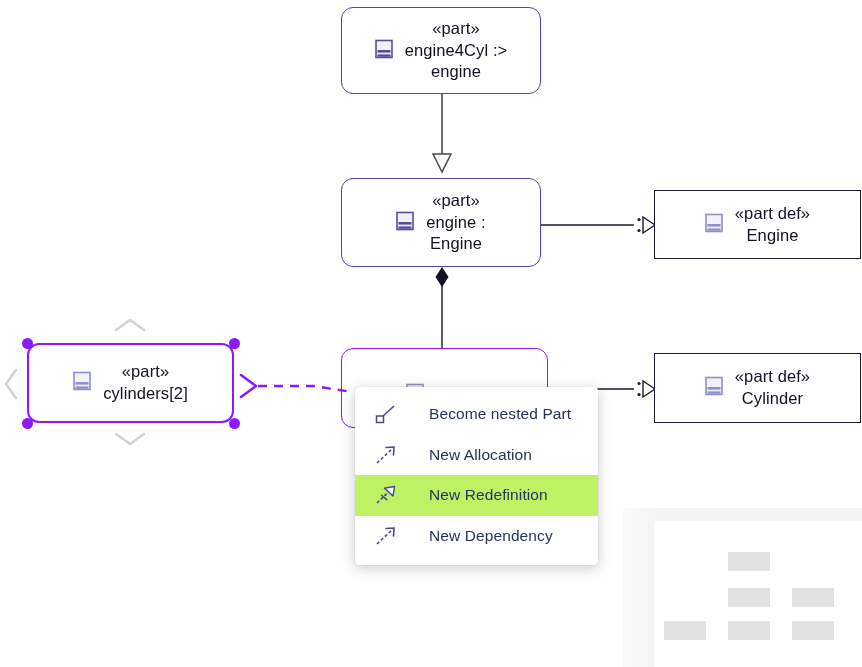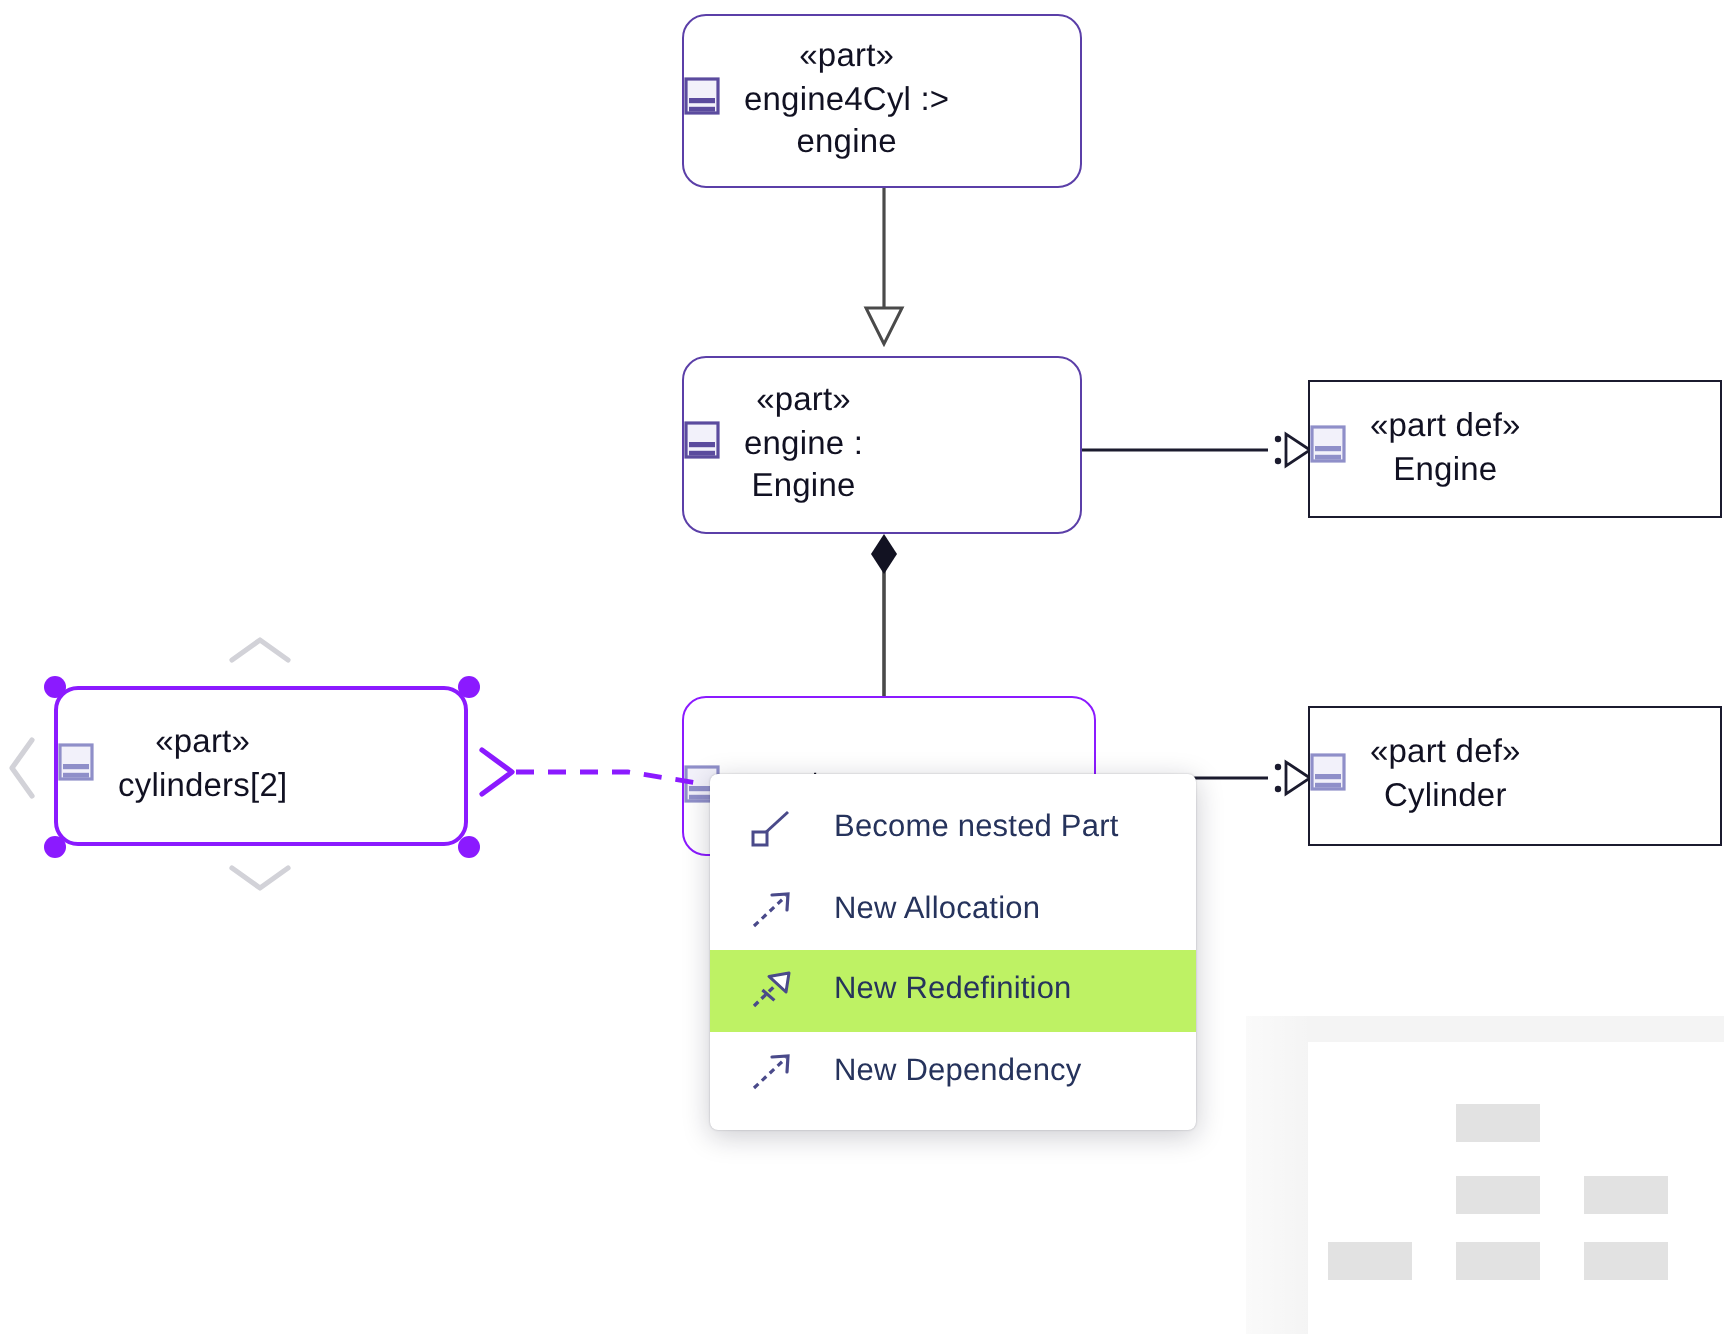--- a/index.html
+++ b/index.html
@@ -38,21 +38,21 @@
   }
   .node.hovered {
     border: 1.8px solid #8b1aff;
     border-radius: 12px;
   }
   .node-inner {
     display: flex;
     align-items: center;
     gap: 12px;
     width: 100%;
-    justify-content: flex-start;
+    justify-content: center;
   }
   .node-label {
     text-align: center;
     line-height: 1.33;
     font-size: 16.5px;
     white-space: pre-line;
     letter-spacing: 0.1px;
   }
   .node-label .kw { display:block; }
   
@@ -100,20 +100,21 @@
     flex: 0 0 auto;
     width: 26px; height: 22px;
     display: flex; align-items: center; justify-content: center;
     margin-right: 18px;
   }
   .ctx-label {
     font-size: 15.5px;
     color: #26335c;
     letter-spacing: 0.1px;
     white-space: nowrap;
+    margin-left: 12px;
   }
 
   
   .preview-panel {
     position: absolute;
     left: 623px; top: 508px;
     width: 239px; height: 159px;
     background: #f4f4f4;
     z-index: 5;
   }

